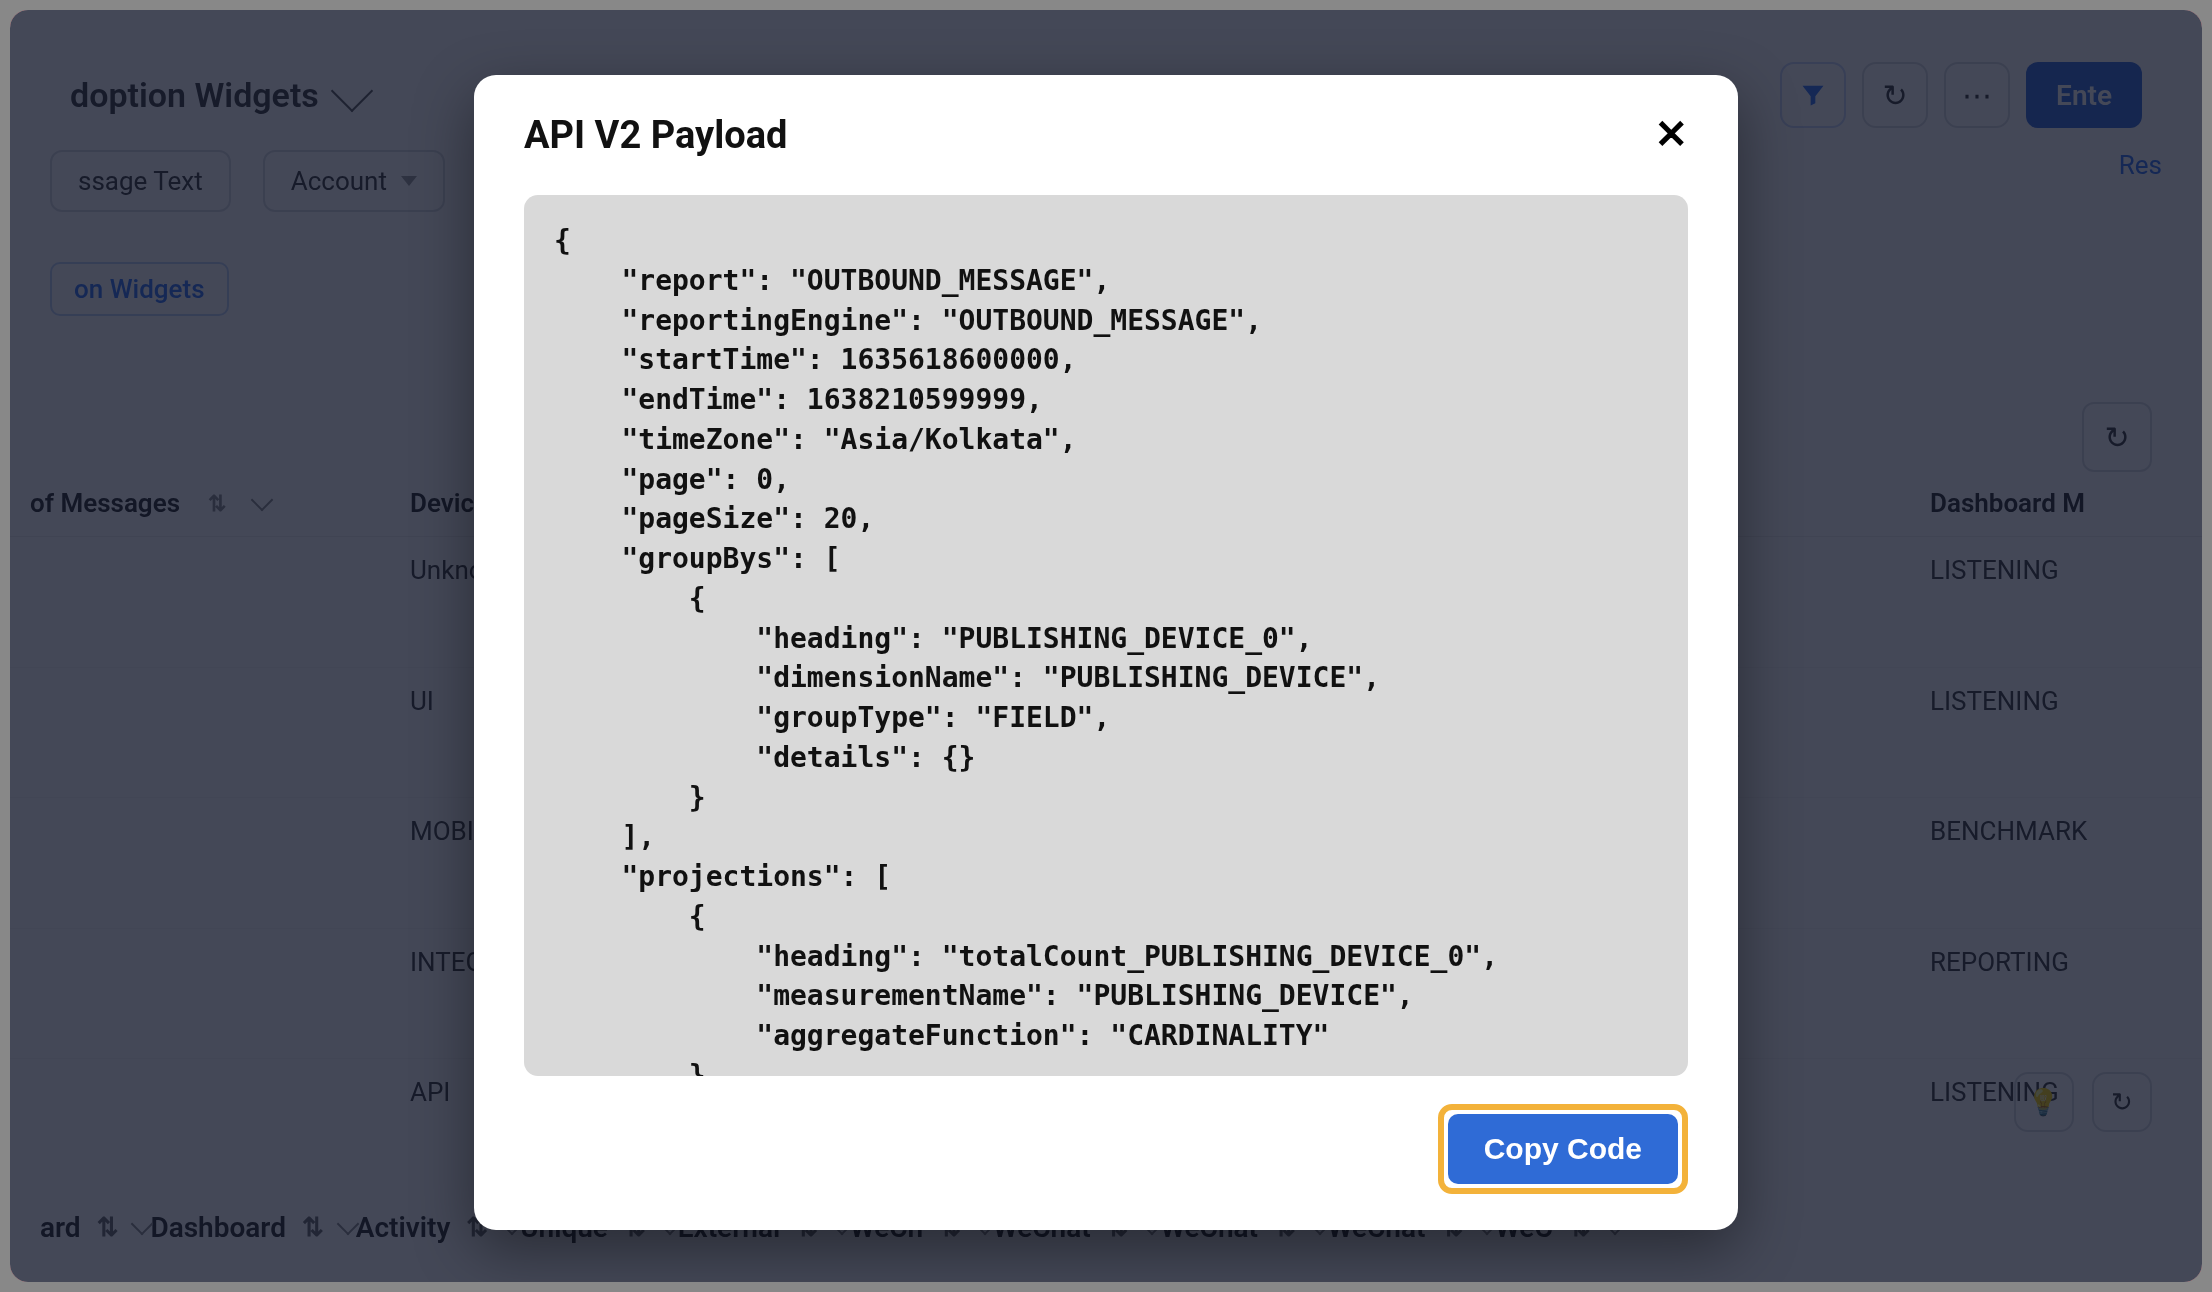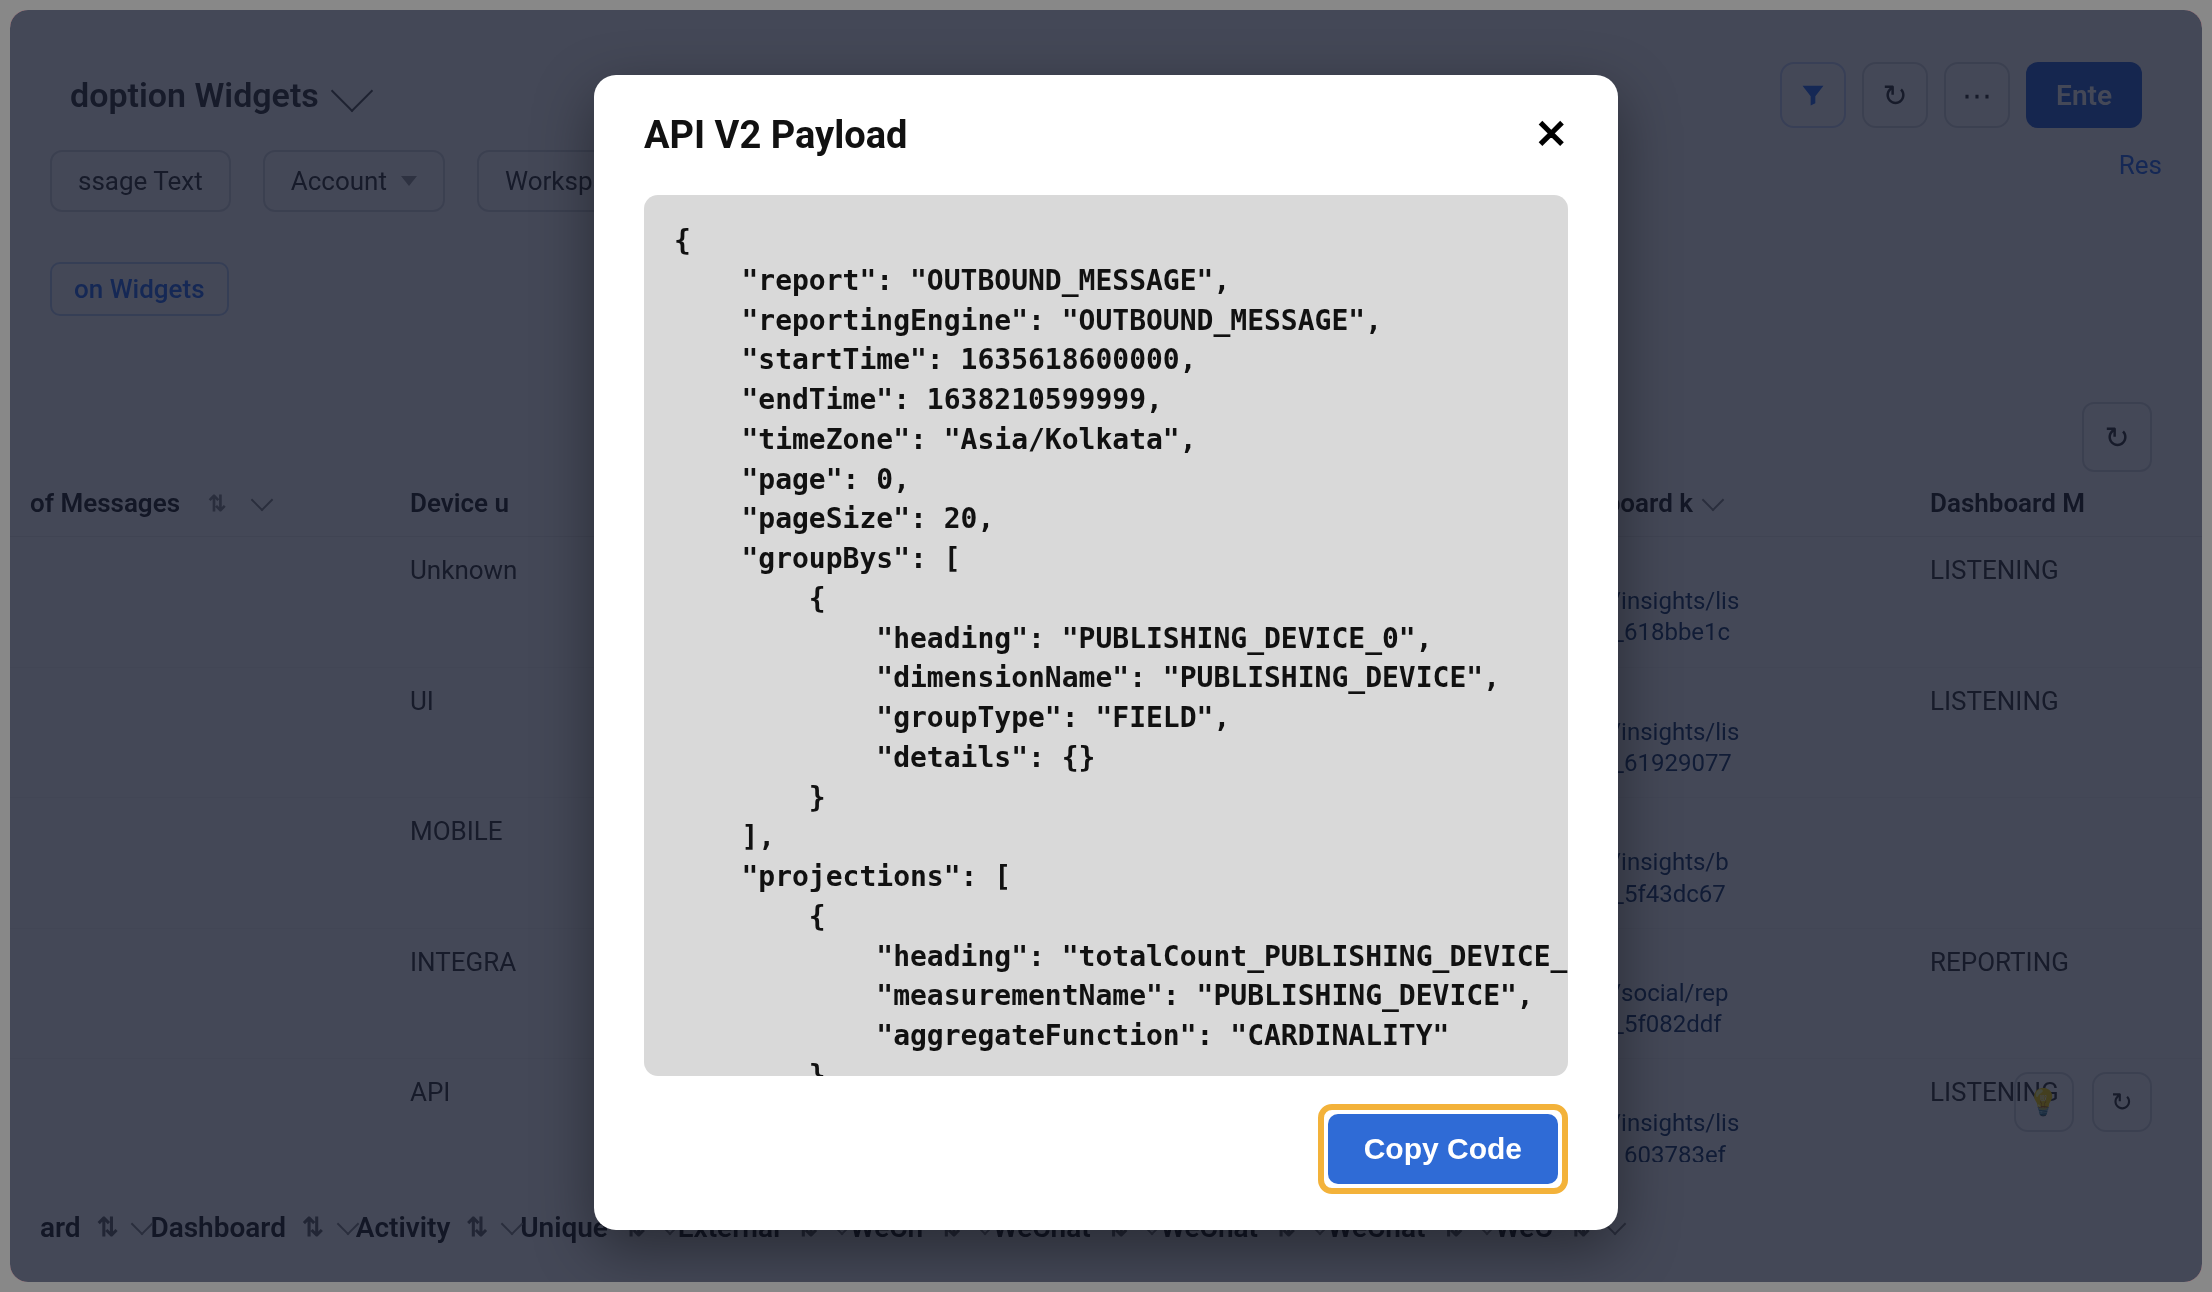--- a/index.html
+++ b/index.html
@@ -188,21 +188,21 @@
     inset: 0;
     background: rgba(15, 20, 40, 0.78);
   }
 
   
   .modal {
     position: absolute;
     top: 65px;
     left: 50%;
     transform: translateX(-50%);
-    width: 1024px;
+    width: 1264px;
     height: 1155px;
     background: #fff;
     border-radius: 22px;
     box-shadow: 0 20px 60px rgba(0,0,0,0.4);
     display: flex;
     flex-direction: column;
     overflow: hidden;
   }
   .modal-header {
     display: flex;
@@ -335,20 +335,21 @@
 4.sprinklr.com/insights/lis
 =DASHBOARD_61929077</div>
             <div class="col-dash">LISTENING</div>
           </div>
           <div class="table-row">
             <div class="col-msgs"></div>
             <div class="col-dev">MOBILE</div>
             <div class="col-ext link-cell" style="white-space:pre-line">tps://external-
 4.sprinklr.com/insights/b
 =DASHBOARD_5f43dc67</div>
+            <div class="col-dash">BENCHMARK</div>
           </div>
           <div class="table-row">
             <div class="col-msgs"></div>
             <div class="col-dev">INTEGRA</div>
             <div class="col-ext link-cell" style="white-space:pre-line">tps://external-
 4.sprinklr.com/social/rep
 =DASHBOARD_5f082ddf</div>
             <div class="col-dash">REPORTING</div>
           </div>
           <div class="table-row">

